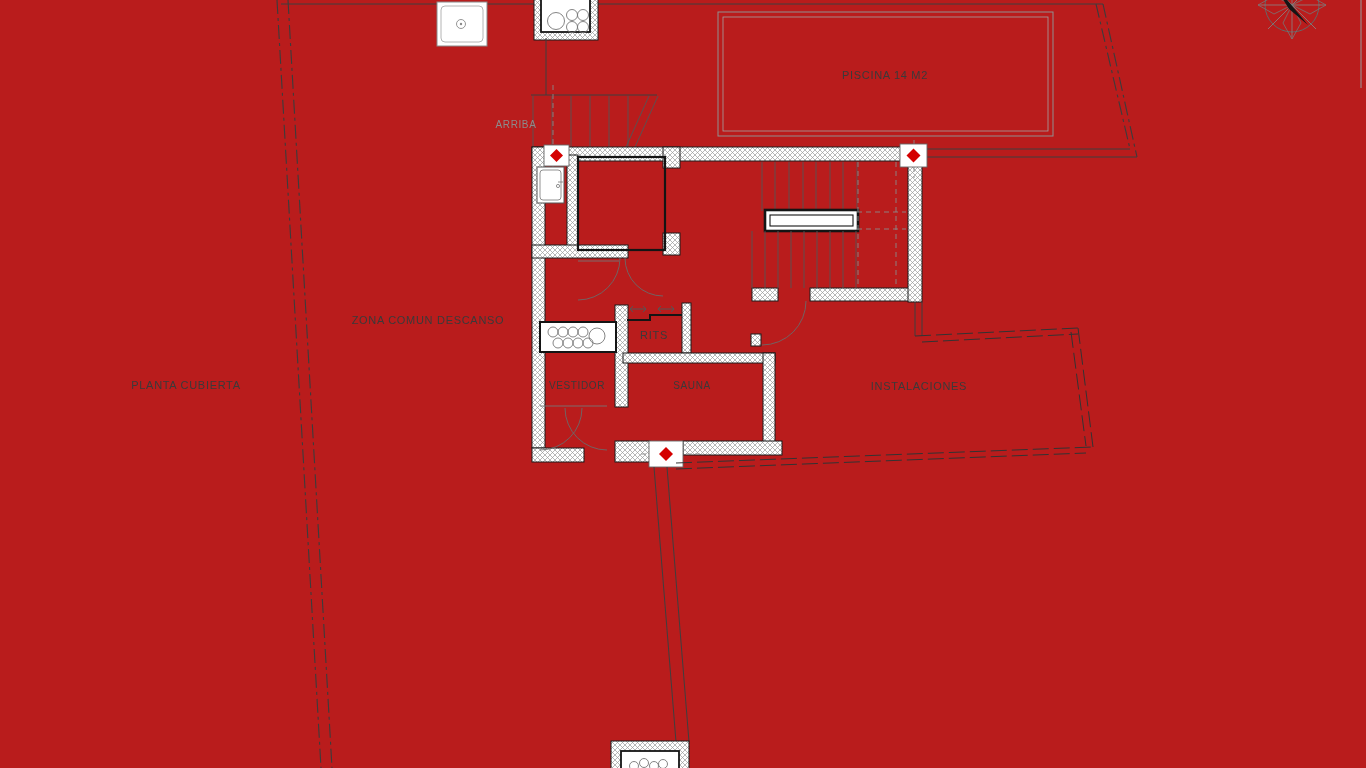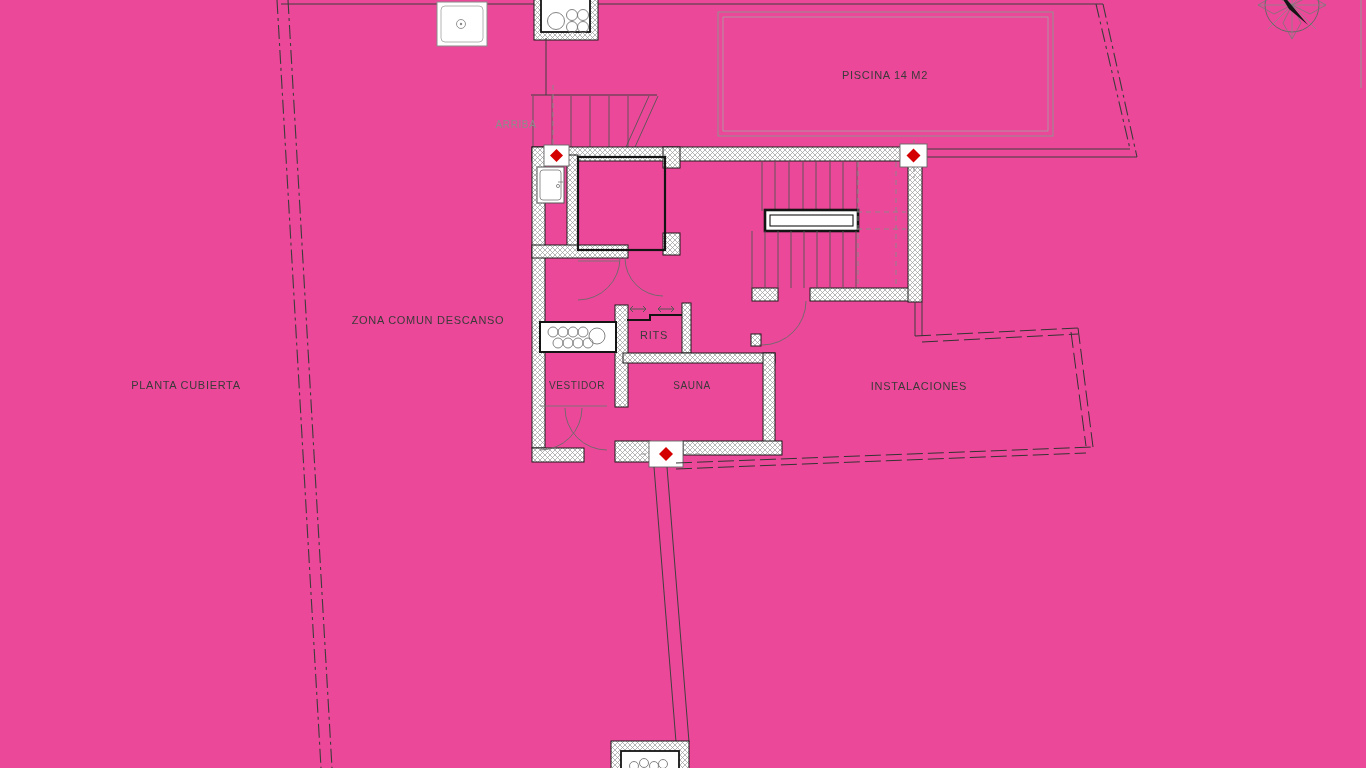--- a/index.html
+++ b/index.html
@@ -1,16 +1,16 @@
 <!DOCTYPE html>
 <html><head>
 <meta charset="utf-8">
 <style>
   html,body{margin:0;padding:0;background:#fff;}
-  .plan{position:relative;width:1366px;height:768px;background:#ec4899;overflow:hidden;}
+  .plan{position:relative;width:1366px;height:768px;background:#b91c1c;overflow:hidden;}
   svg{display:block;}
   .lbl{font-family:"Liberation Sans",sans-serif;font-size:11px;fill:#3a3a3a;letter-spacing:.7px;}
   .lbl-sm{font-family:"Liberation Sans",sans-serif;font-size:10px;fill:#3a3a3a;letter-spacing:.6px;}
   .lbl-muted{font-family:"Liberation Sans",sans-serif;font-size:10px;fill:#8c8c8c;letter-spacing:.6px;}
   .wall{fill:url(#hatch);stroke:#1c1c1c;stroke-width:1;}
   .thin{stroke:#3f3f3f;stroke-width:1;fill:none;}
   .tread{stroke:#555;stroke-width:.9;fill:none;}
   .dashref{stroke:#8a8a8a;stroke-width:.9;fill:none;stroke-dasharray:5 4;}
   .bound{stroke:#3c3c3c;stroke-width:1.1;fill:none;stroke-dasharray:14 4 3 4;}
   .parapet{stroke:#333;stroke-width:1;fill:none;stroke-dasharray:16 5;}

